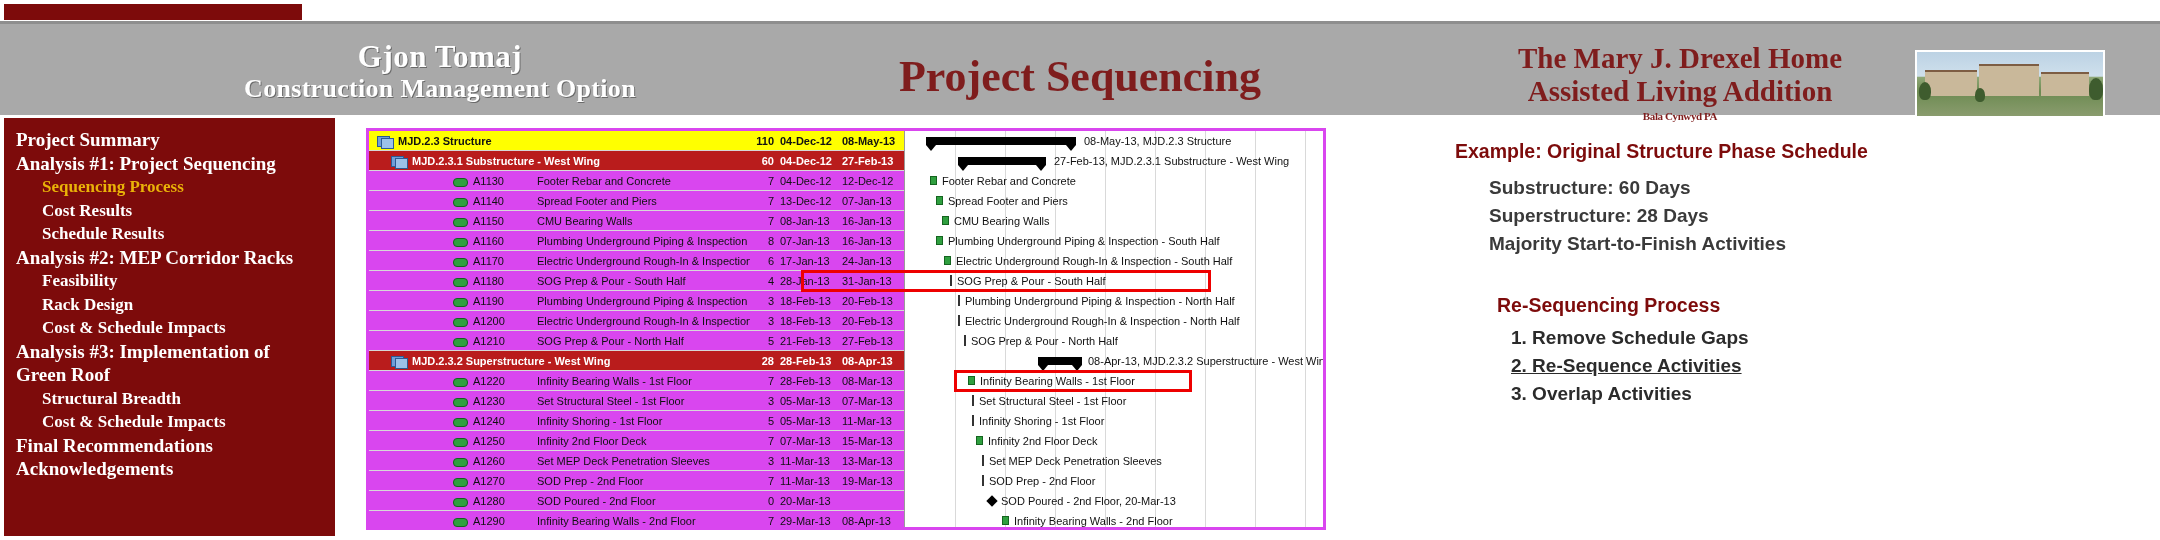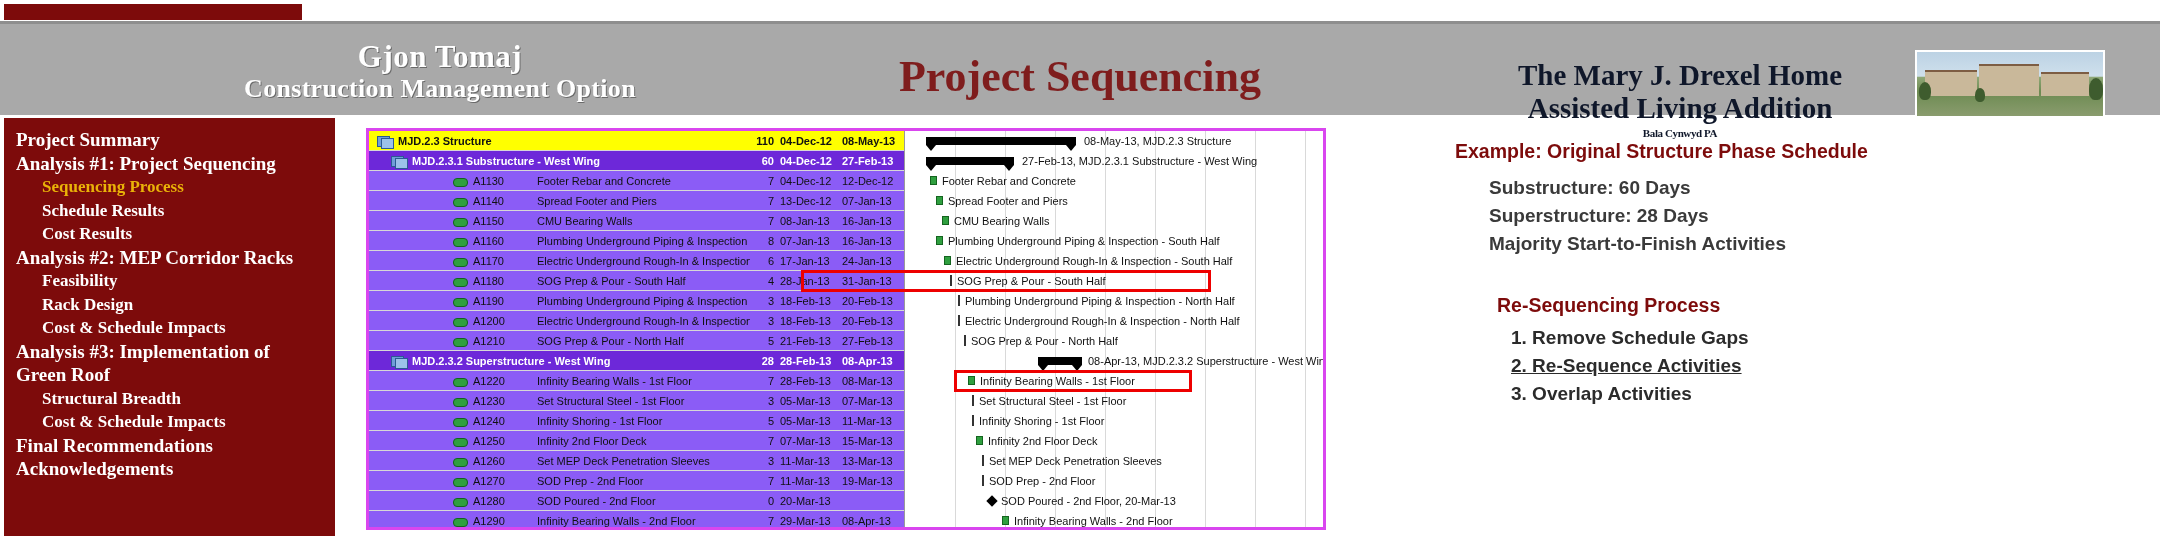--- a/index.html
+++ b/index.html
@@ -46,24 +46,23 @@
     width: 640px; text-align: center;
     color: #7f1d1d;
     font-family: "Liberation Serif", serif;
     font-weight: bold;
     font-size: 44px; line-height: 50px;
   }
 
   .project-block {
     position: absolute; left: 1470px; top: 18px;
     width: 420px; text-align: center;
-    color: #0f172a;
+    color: #7f1d1d;
     font-family: "Liberation Serif", serif;
     font-weight: bold;
-    margin-top: 17px;
   }
   .project-line1 { font-size: 29px; line-height: 33px; }
   .project-line2 { font-size: 29px; line-height: 33px; }
   .project-loc { font-size: 11px; line-height: 16px; font-weight: bold; letter-spacing: -.4px; }
 
   .thumb {
     position: absolute; left: 1915px; top: 26px;
     width: 190px; height: 68px;
     border: 2px solid #ffffff;
     background: linear-gradient(#bcd2e4 0%, #cfe0ec 38%, #8fa878 39%, #6d8b52 62%, #8a9c6e 100%);
@@ -121,22 +120,22 @@
   .grow {
     position: relative;
     height: 20px;
     border-bottom: 1px solid #d7d7d7;
     display: flex; align-items: center;
     font-size: 11px; color: #111;
     font-family: "Liberation Sans", sans-serif;
     white-space: nowrap;
   }
   .grow.lvl0 { background: #ffff00; font-weight: bold; }
-  .grow.lvl1 { background: #6d28d9; color: #ffffff; font-weight: bold; }
-  .grow.lvl2 { background: #8b5cf6; padding-left: 47px; }
+  .grow.lvl1 { background: #b91c1c; color: #ffffff; font-weight: bold; }
+  .grow.lvl2 { background: #d946ef; padding-left: 47px; }
   .g-indent0 { width: 8px; flex: 0 0 8px; }
   .g-indent1 { width: 22px; flex: 0 0 22px; }
   .g-indent2 { width: 36px; flex: 0 0 36px; }
   .g-ico {
     flex: 0 0 16px; width: 16px; height: 12px; margin-right: 5px;
     position: relative;
   }
   .g-ico.folder::before {
     content: ""; position: absolute; left: 0; top: 1px;
     width: 11px; height: 9px; background: #6f9fd8; border: 1px solid #2c5a94;
@@ -244,22 +243,22 @@
       <div class="tree" style="left:2px;top:30px;width:12px;height:18px;"></div>
       <div class="tree" style="left:172px;top:26px;width:14px;height:22px;"></div>
       <div class="tree" style="left:58px;top:36px;width:10px;height:14px;"></div>
     </div>
   </div>
 
   <nav class="sidebar">
     <div class="nav-item">Project Summary</div>
     <div class="nav-item">Analysis #1: Project Sequencing</div>
     <div class="nav-item sub active">Sequencing Process</div>
+    <div class="nav-item sub">Cost Results</div>
     <div class="nav-item sub">Schedule Results</div>
-    <div class="nav-item sub">Cost Results</div>
     <div class="nav-item">Analysis #2: MEP Corridor Racks</div>
     <div class="nav-item sub">Feasibility</div>
     <div class="nav-item sub">Rack Design</div>
     <div class="nav-item sub">Cost &amp; Schedule Impacts</div>
     <div class="nav-item">Analysis #3: Implementation of</div>
     <div class="nav-item">Green Roof</div>
     <div class="nav-item sub">Structural Breadth</div>
     <div class="nav-item sub">Cost &amp; Schedule Impacts</div>
     <div class="nav-item">Final Recommendations</div>
     <div class="nav-item">Acknowledgements</div>
@@ -444,21 +443,21 @@
             <div class="g-dur">7</div>
             <div class="g-start">29-Mar-13</div>
             <div class="g-fin">08-Apr-13</div>
           </div>
         </div>
       <div class="g-right" id="gantt-right">
           <div class="gr-row" style="padding-left: 178px; align-items: center;">
             <div class="summary-bar" style="left: 20px; width: 150px;"></div>
             <span>08-May-13, MJD.2.3  Structure</span>
           </div>
-          <div class="gr-row" style="padding-left: 116px;">
+          <div class="gr-row" style="padding-left: 116px; margin-left: 32px;">
             <div class="summary-bar" style="left: 20px; width: 88px;"></div>
             <span>27-Feb-13, MJD.2.3.1  Substructure - West Wing</span>
           </div>
           <div class="gr-row" style="padding-left: 24px;">
             <span class="gr-mark mk-bar"></span>
             <span>Footer Rebar and Concrete</span>
           </div>
           <div class="gr-row" style="padding-left: 30px;">
             <span class="gr-mark mk-bar"></span>
             <span>Spread Footer and Piers</span>

